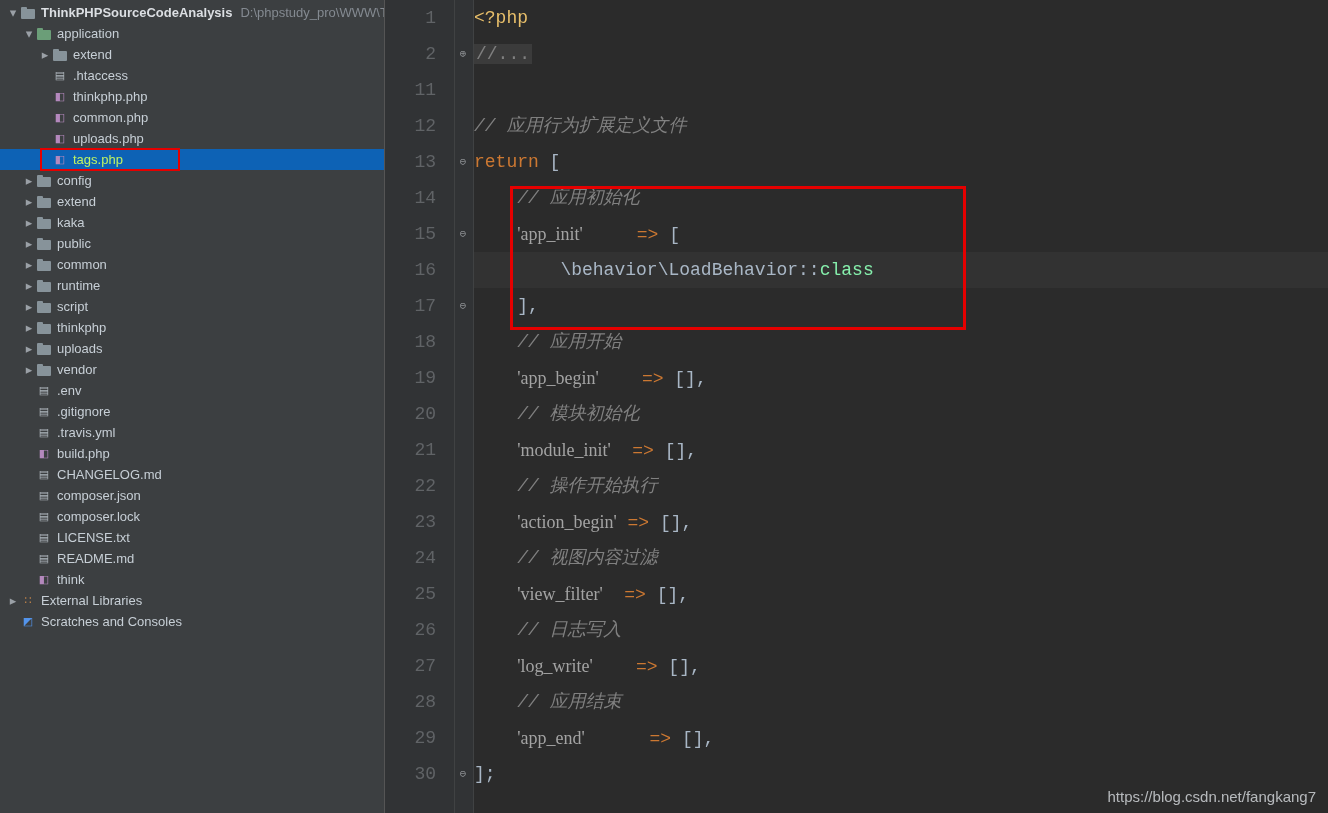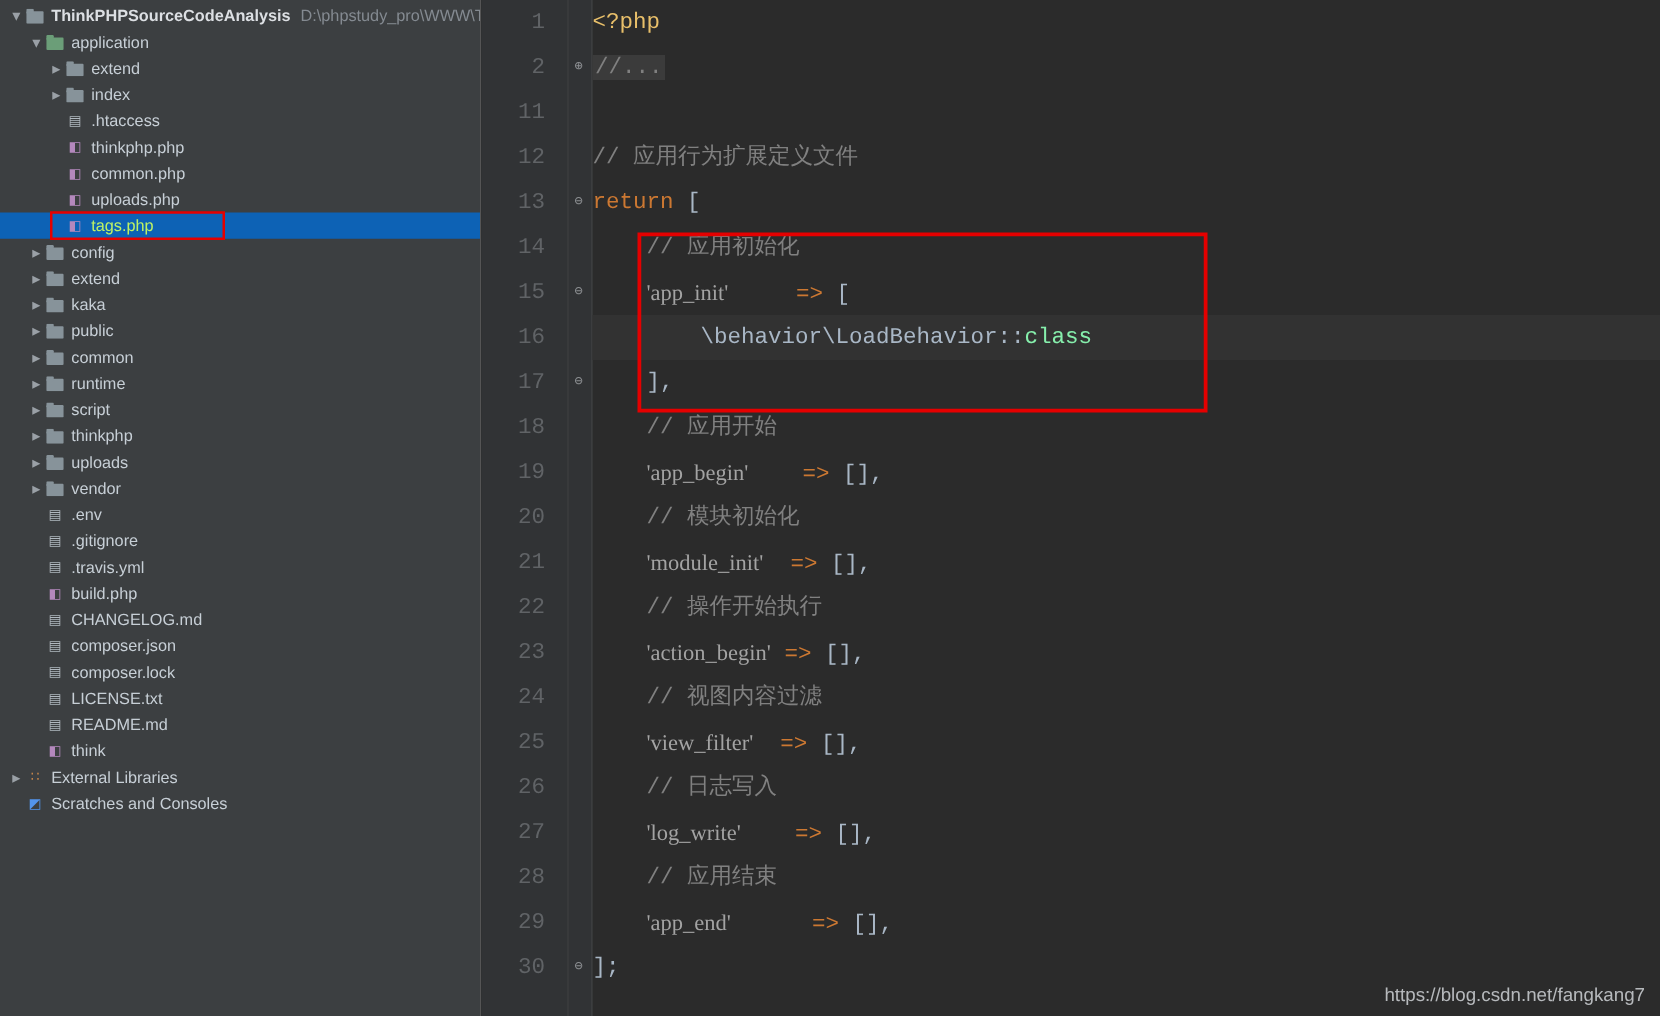--- a/index.html
+++ b/index.html
@@ -28,21 +28,21 @@
   .gutter{width:70px;background:#313335;text-align:right;color:#606366;padding-right:18px;box-sizing:border-box;border-right:1px solid #404243;}
   .fold-col{width:18px;background:#313335;border-right:1px solid #404243;position:relative;}
   .fold-mark{position:absolute;left:2px;width:12px;height:12px;color:#8c8f92;font-size:11px;text-align:center;line-height:12px;}
   .code{flex:1;position:relative;}
   .line{height:36px;line-height:36px;}
   .code-line{height:36px;line-height:36px;white-space:pre;position:relative;}
   .code-line.hl{background:#323232;}
   .c-tag{color:#e8bf6a;}
   .c-key{color:#cc7832;}
   .c-str{color:#a3a3a3;font-family:Liberation Serif, serif;}
-  .c-com{color:#808080;}
+  .c-com{color:#808080;font-style:italic;}
   .c-id {color:#a9b7c6;}
   .c-op {color:#cc7832;}
   .c-cls{color:#86efac;}
   .c-folded{background:#3b3b3b;color:#808080;padding:0 2px;}
   .red-box-code{position:absolute;border:3px solid #e50000;pointer-events:none;}
   .watermark{position:absolute;right:12px;bottom:8px;color:#cfd2d6;font-family:"Segoe UI",sans-serif;font-size:15px;opacity:.85;}
 </style>
 </head>
 <body>
 
@@ -76,31 +76,20 @@
         <div class="tree-row">
           <span class="indent" style="width:38px"></span>
           <span class="chev right"></span>
           <span class="ico ico-folder">
             <svg width="14" height="12">
               <rect x="0" y="2" width="14" height="10" rx="1"></rect>
               <rect x="0" y="0" width="6" height="4" rx="1"></rect>
             </svg>
           </span>
           <span class="label">extend</span>
-        </div>
-        <div class="tree-row">
-          <span class="indent" style="width:38px"></span>
-          <span class="chev right"></span>
-          <span class="ico ico-folder">
-            <svg width="14" height="12">
-              <rect x="0" y="2" width="14" height="10" rx="1"></rect>
-              <rect x="0" y="0" width="6" height="4" rx="1"></rect>
-            </svg>
-          </span>
-          <span class="label">index</span>
         </div>
         <div class="tree-row">
           <span class="indent" style="width:38px"></span>
           <span class="chev none"></span>
           <span class="ico ico-file">▤</span>
           <span class="label">.htaccess</span>
         </div>
         <div class="tree-row">
           <span class="indent" style="width:38px"></span>
           <span class="chev none"></span>

